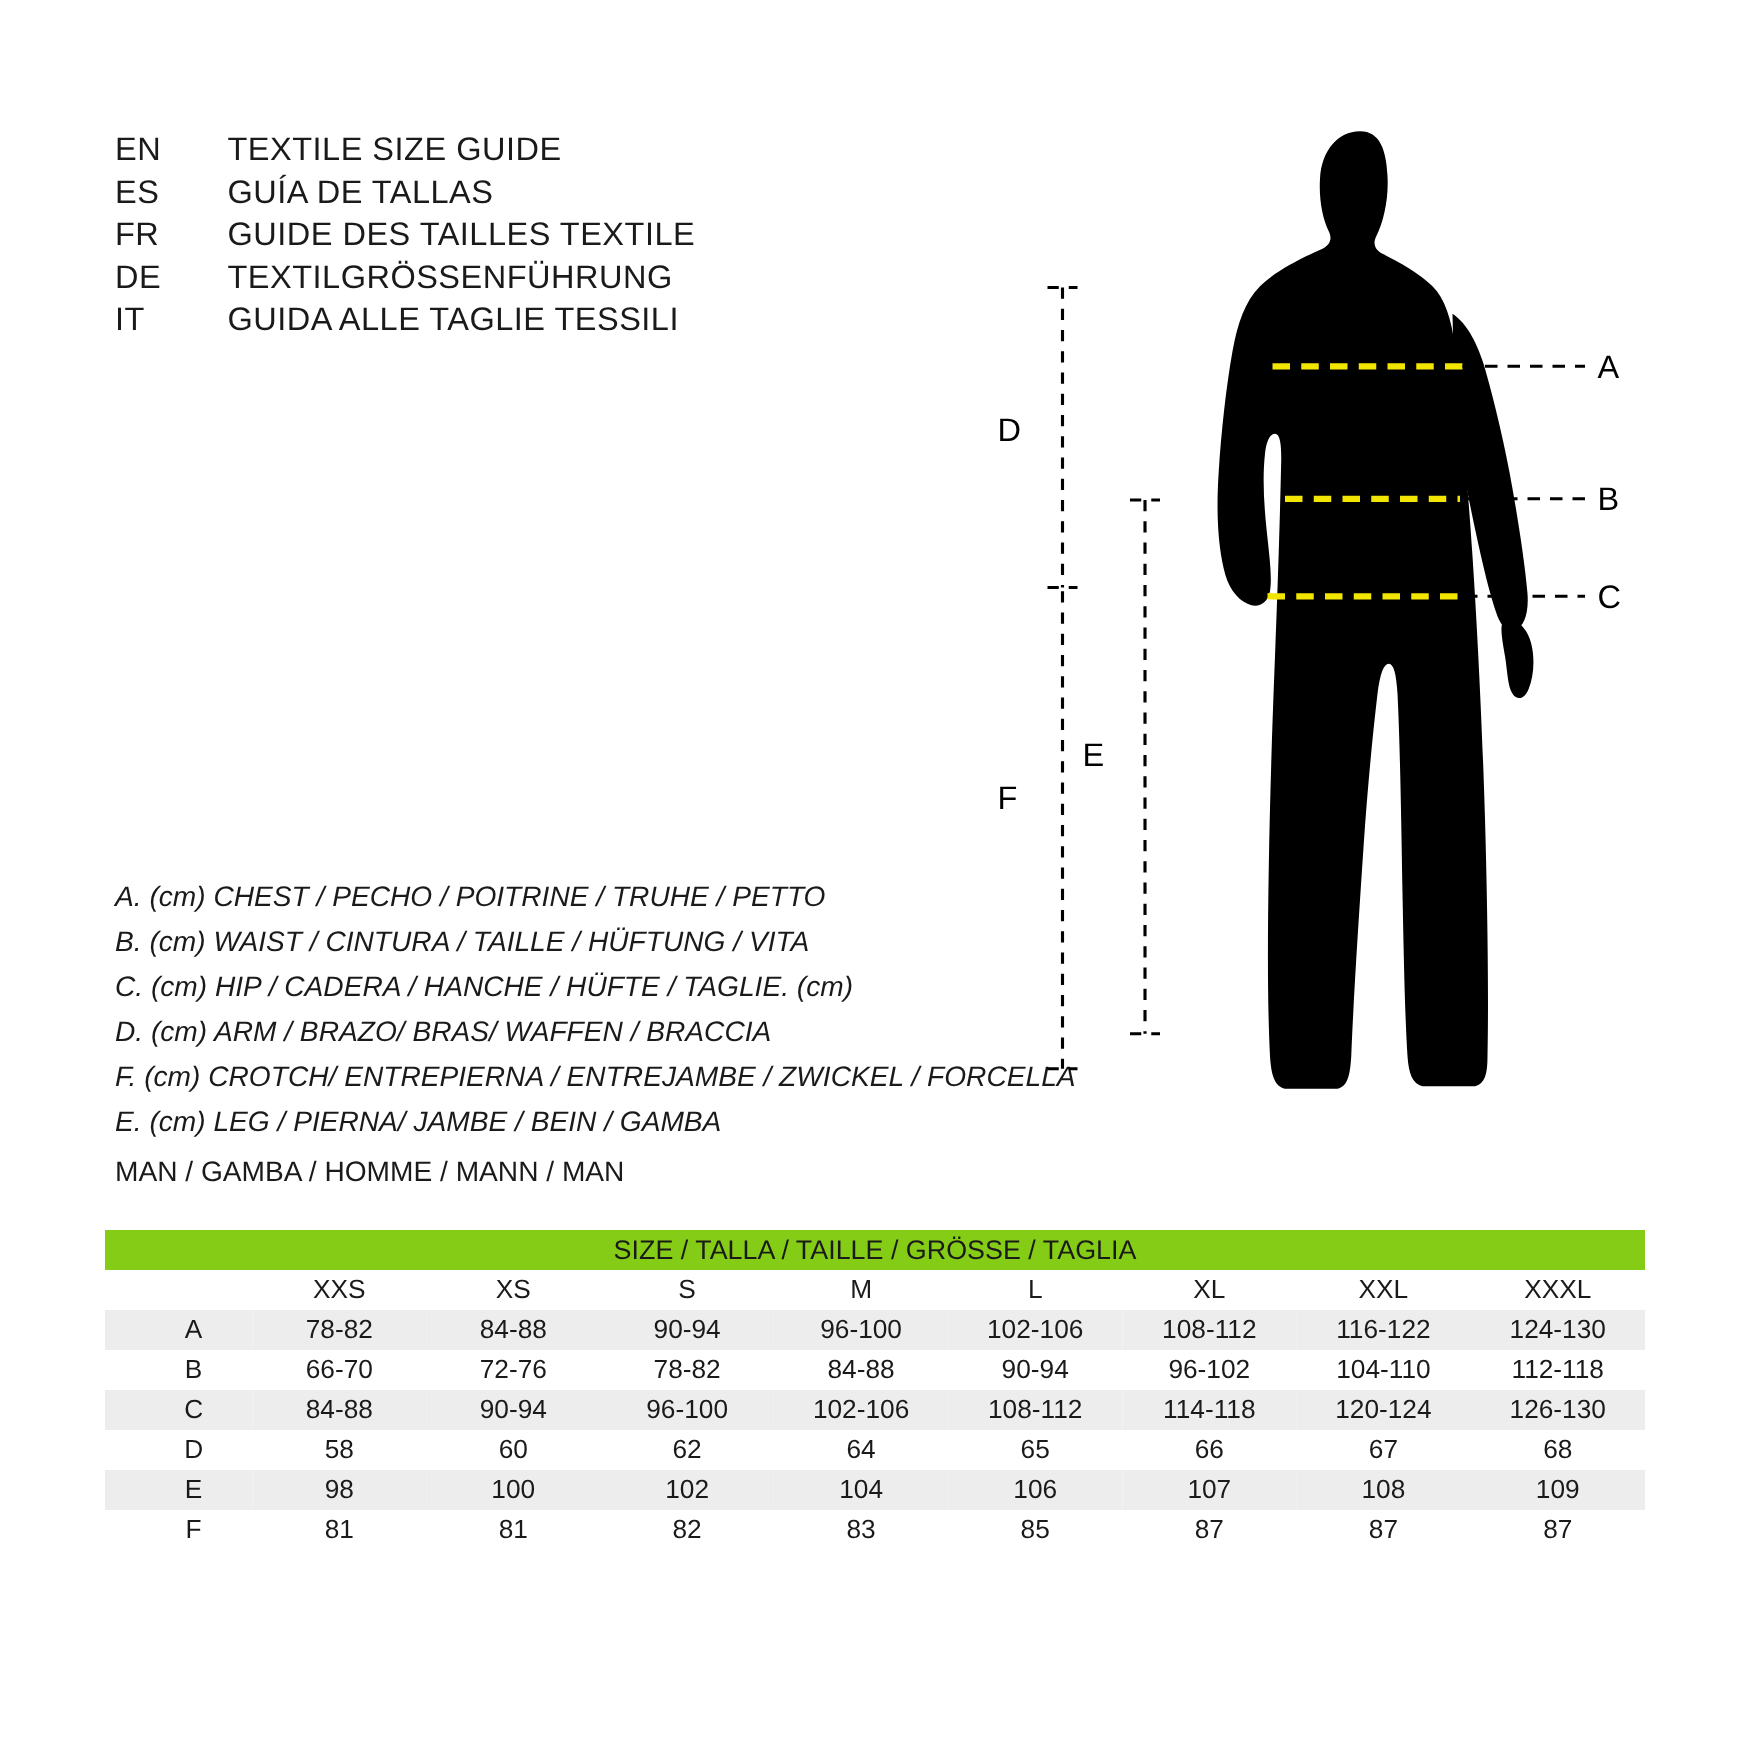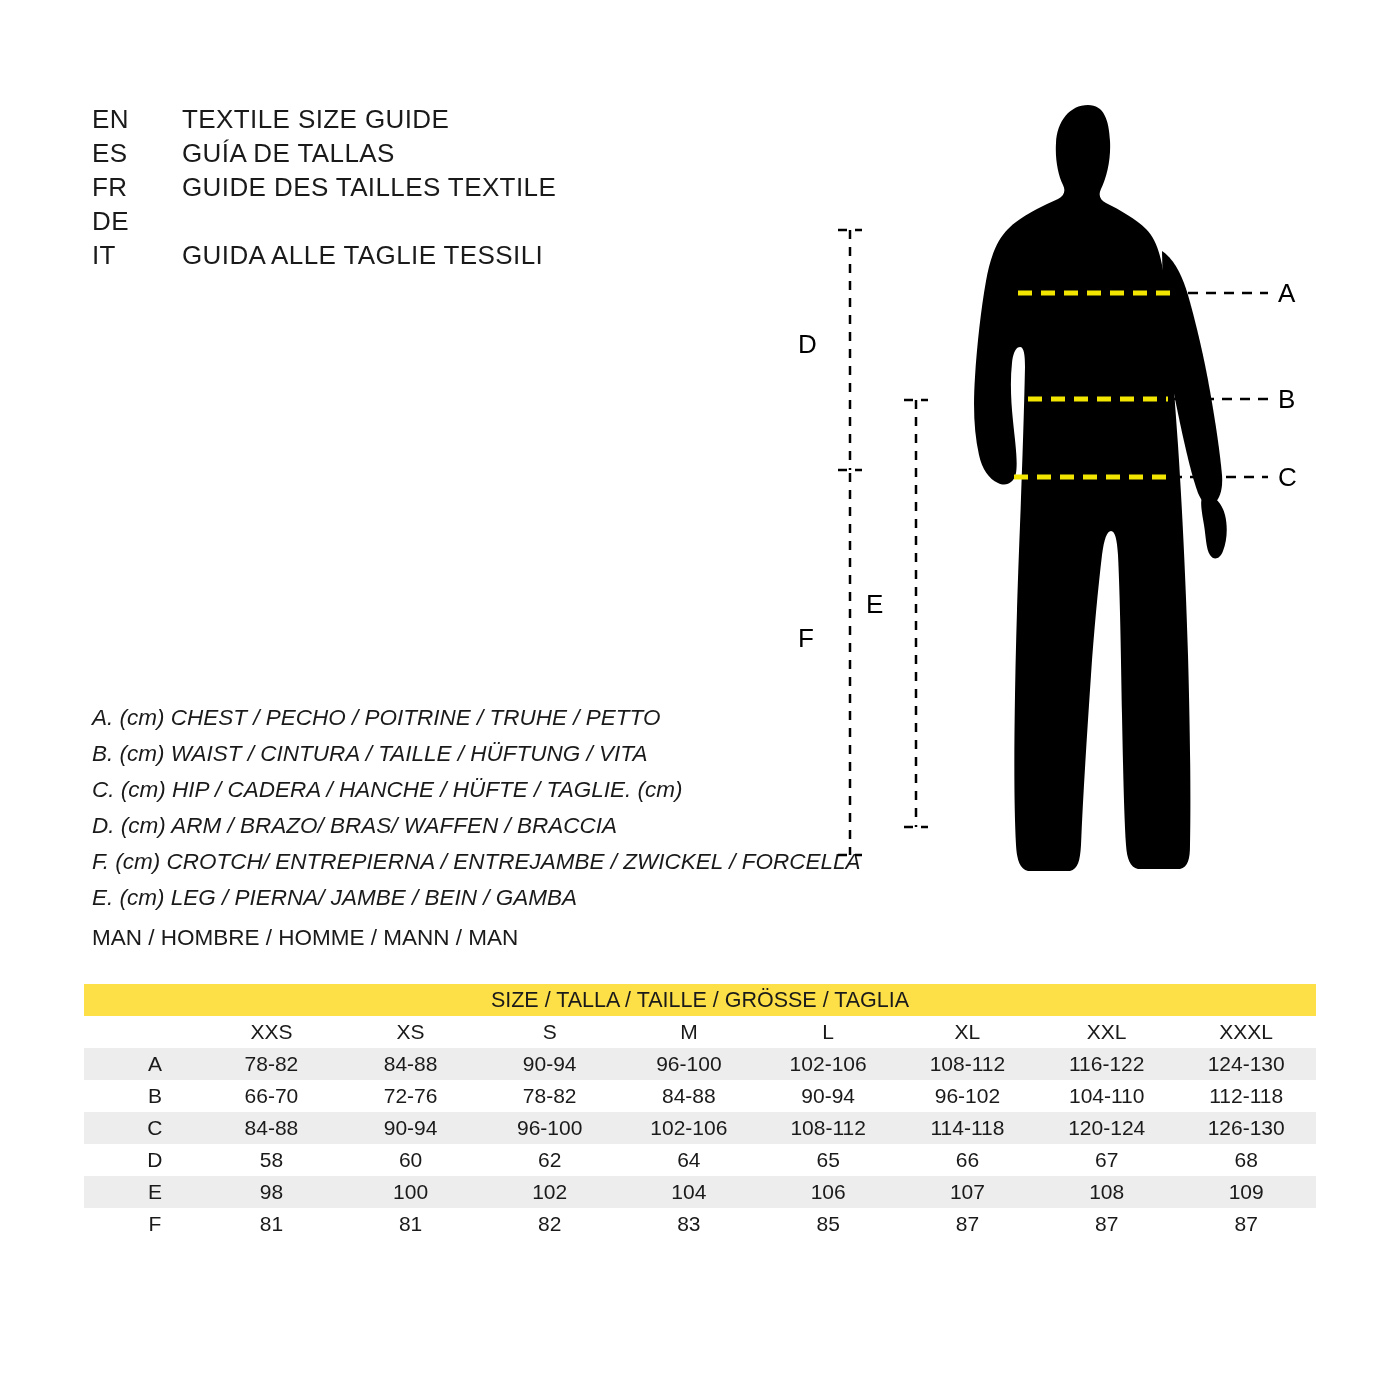--- a/index.html
+++ b/index.html
@@ -81,21 +81,21 @@
     font-size: 21px;
   }
   #size-table td, #size-table th {
     padding: 0;
     height: 32px;
     font-weight: normal;
     text-align: center;
     color: #1a1a1a;
   }
   .tbl-header-row td {
-    background: #fde047;
+    background: #84cc16;
     text-align: left;
     padding-left: 16px;
     height: 34px;
     font-size: 21.5px;
   }
   .tbl-sizes-row td {
     background: #ffffff;
     height: 36px;
     margin-top: 34px;
   }
@@ -119,36 +119,37 @@
   <div class="title-row">
     <span class="title-lang">ES</span>
     <span class="title-text">GUÍA DE TALLAS</span>
   </div>
   <div class="title-row">
     <span class="title-lang">FR</span>
     <span class="title-text">GUIDE DES TAILLES TEXTILE</span>
   </div>
   <div class="title-row">
     <span class="title-lang">DE</span>
+    <span class="title-text">TEXTILGRÖSSENFÜHRUNG</span>
   </div>
   <div class="title-row">
     <span class="title-lang">IT</span>
     <span class="title-text">GUIDA ALLE TAGLIE TESSILI</span>
   </div>
 </div>
 
 <div id="legend-block">
   <div class="legend-row">A. (cm) CHEST / PECHO / POITRINE / TRUHE / PETTO</div>
   <div class="legend-row">B. (cm) WAIST / CINTURA / TAILLE / HÜFTUNG / VITA</div>
   <div class="legend-row">C. (cm) HIP / CADERA / HANCHE / HÜFTE / TAGLIE. (cm)</div>
   <div class="legend-row">D. (cm) ARM / BRAZO/ BRAS/ WAFFEN / BRACCIA</div>
   <div class="legend-row">F. (cm) CROTCH/ ENTREPIERNA / ENTREJAMBE / ZWICKEL / FORCELLA</div>
   <div class="legend-row">E. (cm) LEG / PIERNA/ JAMBE / BEIN / GAMBA</div>
 </div>
-<div id="man-label">MAN / HOMBRE / HOMME / MANN / MAN</div>
+<div id="man-label">MAN / GAMBA / HOMME / MANN / MAN</div>
 
 <div id="figure-area">
   <svg width="560" height="850" viewBox="0 0 560 850" xmlns="http://www.w3.org/2000/svg">
 
     <g>
       <path fill="#000000" d="
         M 318 50
         C 300 50 287 66 286 88
         C 285 104 288 120 293 130
         C 296 136 294 141 288 144

